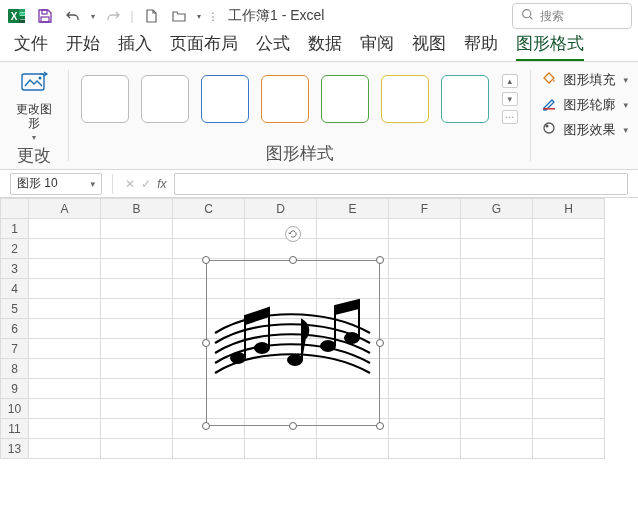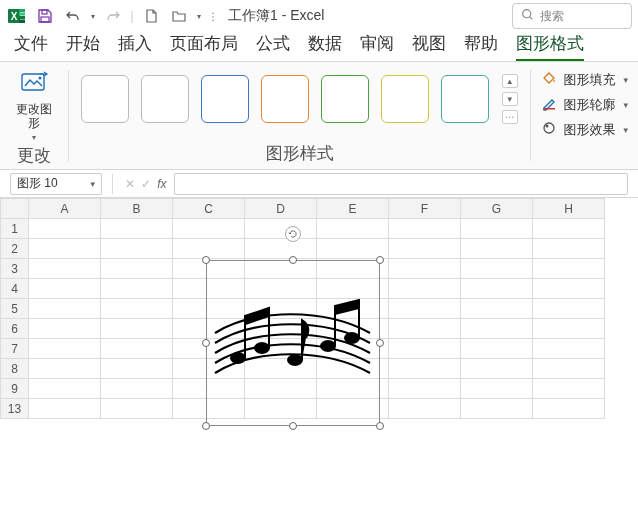--- a/index.html
+++ b/index.html
@@ -309,20 +309,42 @@
           <td class="cell"></td>
           <td class="cell"></td>
           <td class="cell"></td>
           <td class="cell"></td>
           <td class="cell"></td>
           <td class="cell"></td>
           <td class="cell"></td>
           <td class="cell"></td>
         </tr>
     <tr>
+          <th class="rowh">10</th>
+          <td class="cell"></td>
+          <td class="cell"></td>
+          <td class="cell"></td>
+          <td class="cell"></td>
+          <td class="cell"></td>
+          <td class="cell"></td>
+          <td class="cell"></td>
+          <td class="cell"></td>
+        </tr>
+    <tr>
+          <th class="rowh">11</th>
+          <td class="cell"></td>
+          <td class="cell"></td>
+          <td class="cell"></td>
+          <td class="cell"></td>
+          <td class="cell"></td>
+          <td class="cell"></td>
+          <td class="cell"></td>
+          <td class="cell"></td>
+        </tr>
+    <tr>
           <th class="rowh">13</th>
           <td class="cell"></td>
           <td class="cell"></td>
           <td class="cell"></td>
           <td class="cell"></td>
           <td class="cell"></td>
           <td class="cell"></td>
           <td class="cell"></td>
           <td class="cell"></td>
         </tr>

